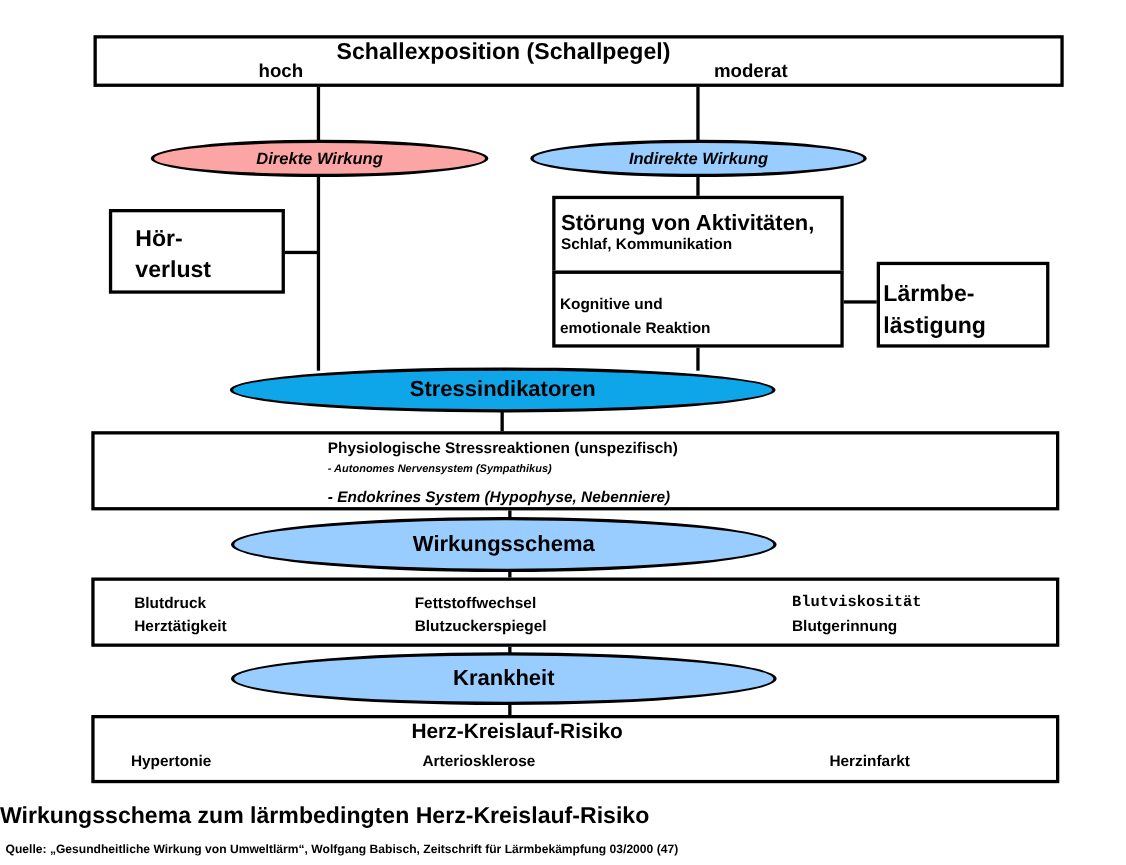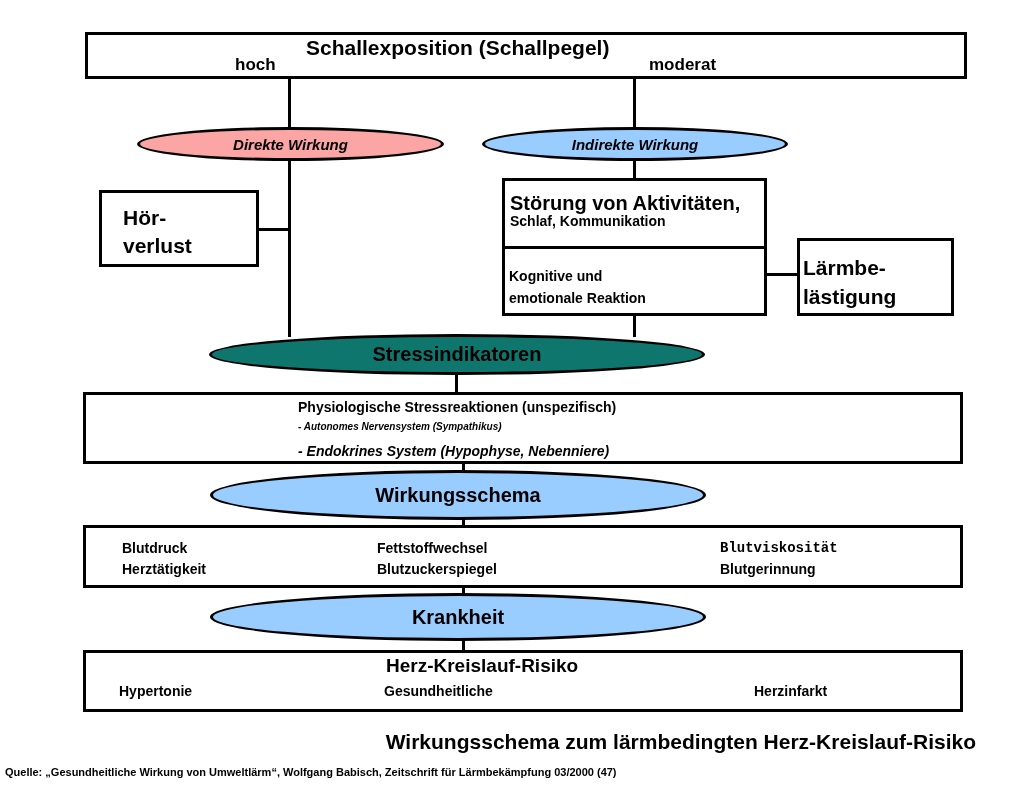--- a/index.html
+++ b/index.html
@@ -45,21 +45,21 @@
 <div class="box" style="left:502px; top:178px; width:265px; height:71px;"></div>
 <div class="txt b" style="left:510px; top:192px; font-size:20px;">Störung von Aktivitäten,</div>
 <div class="txt b" style="left:510px; top:213px; font-size:14px;">Schlaf, Kommunikation</div>
 <div class="box" style="left:502px; top:246px; width:265px; height:70px;"></div>
 <div class="txt b" style="left:509px; top:268px; font-size:14px;">Kognitive und</div>
 <div class="txt b" style="left:509px; top:290px; font-size:14px;">emotionale Reaktion</div>
 <div class="box" style="left:797px; top:238px; width:157px; height:78px;"></div>
 <div class="txt b" style="left:803px; top:256px; font-size:21px;">Lärmbe-</div>
 <div class="txt b" style="left:803px; top:285px; font-size:21px;">lästigung</div>
 
-<div class="ell" style="left:209px; top:334px; width:496px; height:41px; background:#0f766e; font-size:20px;">
+<div class="ell" style="left:209px; top:334px; width:496px; height:41px; background:#0ea5e9; font-size:20px;">
   <span>Stressindikatoren</span>
 </div>
 <div class="box" style="left:83px; top:392px; width:880px; height:72px;"></div>
 <div class="txt b" style="left:298px; top:399px; font-size:14px;">Physiologische Stressreaktionen (unspezifisch)</div>
 <div class="txt b i" style="left:298px; top:421px; font-size:10px;">- Autonomes Nervensystem (Sympathikus)</div>
 <div class="txt b i" style="left:298px; top:443px; font-size:14px;">- Endokrines System (Hypophyse, Nebenniere)</div>
 
 <div class="ell" style="left:210px; top:470px; width:496px; height:50px; background:#99ccff; font-size:20px;">
   <span>Wirkungsschema</span>
 </div>
@@ -68,19 +68,19 @@
 <div class="txt b" style="left:122px; top:561px; font-size:14px;">Herztätigkeit</div>
 <div class="txt b" style="left:377px; top:540px; font-size:14px;">Fettstoffwechsel</div>
 <div class="txt b" style="left:377px; top:561px; font-size:14px;">Blutzuckerspiegel</div>
 <div class="txt b" style="left:720px; top:540px; font-size:14px;font-family:Liberation Mono, monospace;">Blutviskosität</div>
 <div class="txt b" style="left:720px; top:561px; font-size:14px;">Blutgerinnung</div>
 
 <div class="ell" style="left:210px; top:593px; width:496px; height:48px; background:#99ccff; font-size:20px;">
   <span>Krankheit</span>
 </div>
 <div class="box" style="left:83px; top:650px; width:880px; height:62px;"></div>
-<div class="txt b" style="left:386px; top:655px; font-size:19px;">Herz-Kreislauf-Risiko</div>
+<div class="txt b" style="left:374px; top:655px; font-size:19px;">Herz-Kreislauf-Risiko</div>
 <div class="txt b" style="left:119px; top:683px; font-size:14px;">Hypertonie</div>
-<div class="txt b" style="left:384px; top:683px; font-size:14px;">Gesundheitliche</div>
+<div class="txt b" style="left:384px; top:683px; font-size:14px;">Arteriosklerose</div>
 <div class="txt b" style="left:754px; top:683px; font-size:14px;">Herzinfarkt</div>
 
-<div class="txt b" style="left:0; width:976px; text-align:right; top:730px; font-size:21px;">Wirkungsschema zum lärmbedingten Herz-Kreislauf-Risiko</div>
+<div class="txt b" style="left:0; width:976px; text-align:left; top:730px; font-size:21px;">Wirkungsschema zum lärmbedingten Herz-Kreislauf-Risiko</div>
 <div class="txt b" style="left:5px; top:766px; font-size:11px;">Quelle: „Gesundheitliche Wirkung von Umweltlärm“, Wolfgang Babisch, Zeitschrift für Lärmbekämpfung 03/2000 (47)</div>
 
 </body></html>

